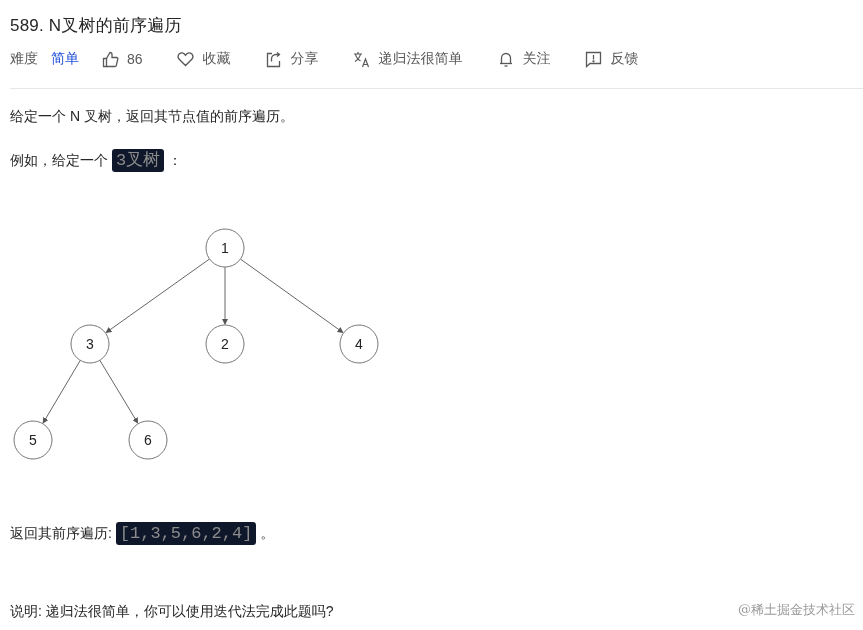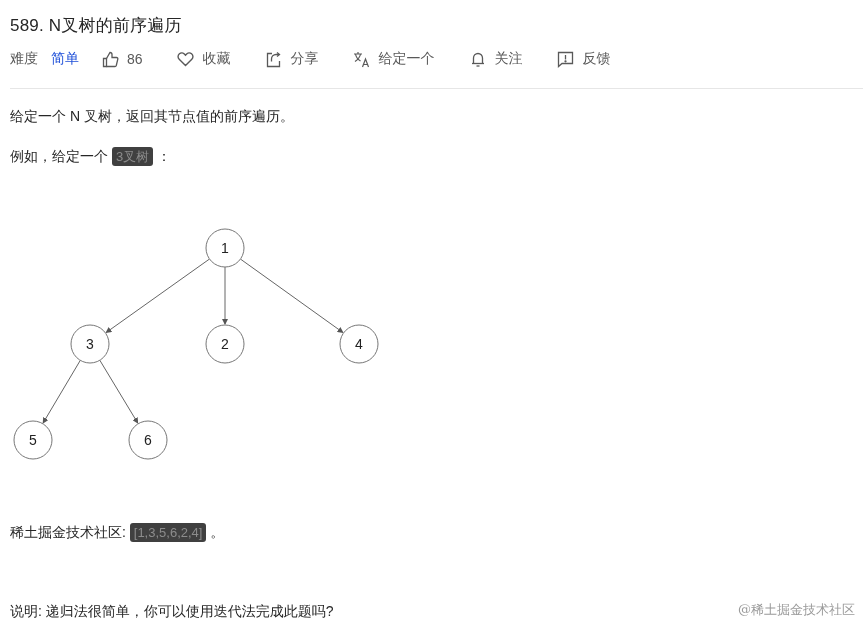--- a/index.html
+++ b/index.html
@@ -7,21 +7,21 @@
          font-family: "Liberation Sans", "DejaVu Sans", sans-serif; color: #262626; }
   .title { position: absolute; left: 10px; top: 14px; font-size: 17px; font-weight: normal; color: #262626; letter-spacing: 0.2px; }
   .meta { position: absolute; left: 10px; top: 48px; height: 22px; display: flex; align-items: center; font-size: 14px; color: #595959; }
   .meta .item { display: flex; align-items: center; margin-right: 34px; }
   .meta .item .ic { display: inline-flex; width: 18px; height: 18px; margin-right: 8px; align-items: center; justify-content: center; }
   .meta .label { color: #595959; }
   .meta .diff-label { margin-right: 13px; }
   .meta .diff { color: #1d4ed8; margin-right: 22px; }
   .divider { position: absolute; left: 10px; right: 0; top: 88px; height: 1px; background: #e6e6e6; }
   .p { position: absolute; left: 10px; font-size: 14px; color: #262626; }
-  .code { font-family: Liberation Sans, sans-serif; background: #404040; color: #8c8c8c; padding: 2px 4px; border-radius: 3px; font-size: 13px; }
+  .code { font-family: Liberation Mono, monospace; background: #0f172a; color: #8c8c8c; padding: 2px 4px; border-radius: 3px; font-size: 17px; }
   .tree { position: absolute; left: 0; top: 210px; }
   .note b { font-weight: normal; }
   .watermark { position: absolute; right: 8px; top: 601px; font-size: 13px; color: #9a9a9a; font-family: "DejaVu Serif", "Liberation Serif", serif; }
 </style>
 </head>
 <body>
 
 <div class="title">589. N叉树的前序遍历</div>
 
 <div class="meta">
@@ -58,21 +58,21 @@
     <span class="label">分享</span>
   </span>
 
   <span class="item">
     <span class="ic">
       <svg width="18" height="17" viewBox="0 0 18 17" fill="none" stroke="#595959" stroke-width="1.2">
           <path d="M1 3h8M5 1v2M2.5 3c.5 3 2.5 5.5 5 7M7.5 3c-.5 3-2.5 5.5-5.5 7.5"></path>
           <path d="M9.5 16l3-8 3 8M10.5 13.5h4"></path>
         </svg>
     </span>
-    <span class="label">给定一个</span>
+    <span class="label">递归法很简单</span>
   </span>
 
   <span class="item">
     <span class="ic">
       <svg width="16" height="17" viewBox="0 0 16 17" fill="none" stroke="#595959" stroke-width="1.3">
           <path d="M3.5 12.5V7a4.5 4.5 0 0 1 9 0v5.5"></path>
           <path d="M2 12.5h12"></path>
           <path d="M6.5 15h3"></path>
         </svg>
     </span>
@@ -136,21 +136,21 @@
         <text x="33" y="235" text-anchor="middle" font-size="14" font-family="Liberation Sans, sans-serif" fill="#222">5</text>
       </g>
       <g>
         <circle cx="148" cy="230" r="19" fill="#fff" stroke="#777" stroke-width="1"></circle>
         <text x="148" y="235" text-anchor="middle" font-size="14" font-family="Liberation Sans, sans-serif" fill="#222">6</text>
       </g>
     </g>
 </svg>
 
 <div class="p" style="top:524px;">
-  <span>稀土掘金技术社区:</span>
+  <span>返回其前序遍历:</span>
   <span class="code">[1,3,5,6,2,4]</span>
   <span>。</span>
 </div>
 
 <div class="p note" style="top:603px;">
   <b>说明:</b>
   <span>递归法很简单，你可以使用迭代法完成此题吗?</span>
 </div>
 
 <div class="watermark">@稀土掘金技术社区</div>

